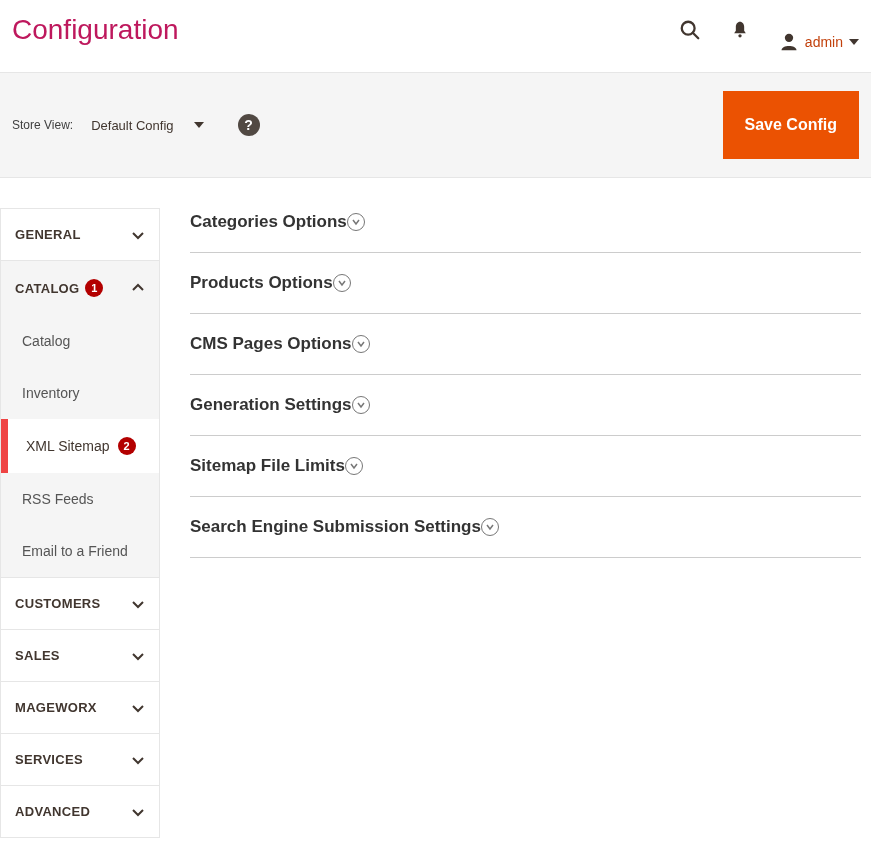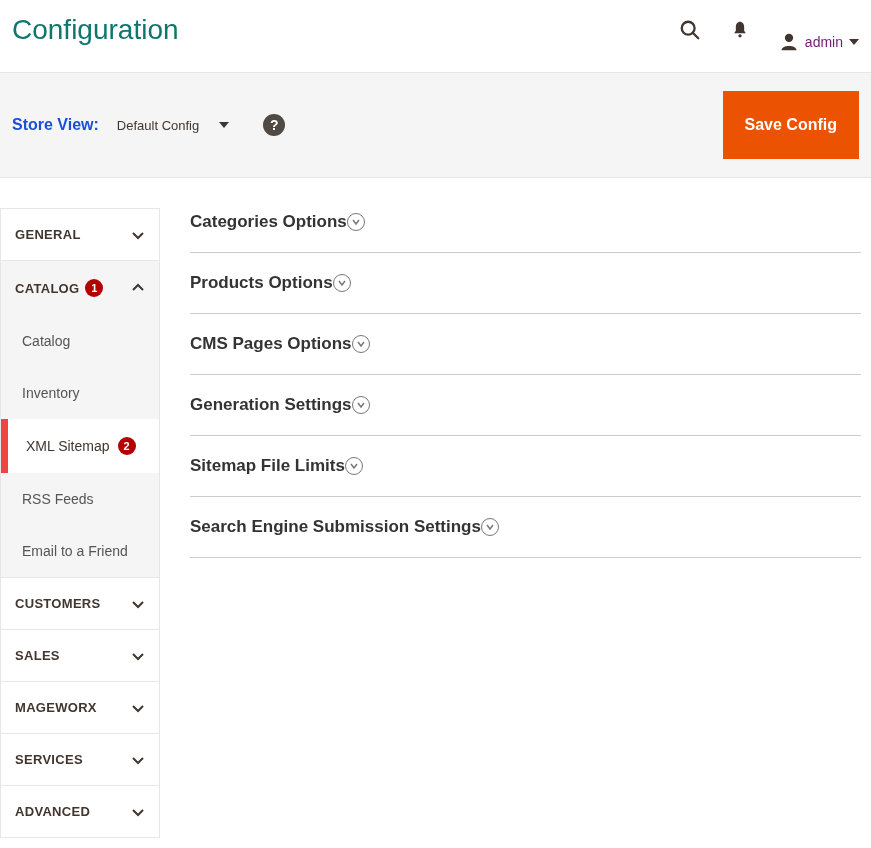--- a/index.html
+++ b/index.html
@@ -15,64 +15,64 @@
     }
     .header {
       display: flex;
       align-items: center;
       justify-content: space-between;
       padding: 8px 12px 20px 12px;
     }
     .page-title {
       font-size: 28px;
       font-weight: 400;
-      color: #0f766e;
+      color: #be185d;
     }
     .header-actions {
       display: flex;
       align-items: center;
       gap: 28px;
     }
     .header-icon {
       width: 22px;
       height: 22px;
       display: flex;
       align-items: center;
       justify-content: center;
       cursor: pointer;
     }
     .admin-menu {
       display: flex;
       align-items: center;
       gap: 6px;
       cursor: pointer;
-      color: #701a75;
+      color: #c2410c;
       margin-top: 24px;
     }
     .admin-label {
       font-size: 14px;
     }
     .toolbar {
       background: #f5f5f5;
       border-top: 1px solid #e6e6e6;
       border-bottom: 1px solid #e6e6e6;
       padding: 18px 12px;
       display: flex;
       align-items: center;
       justify-content: space-between;
     }
     .store-view {
       display: flex;
       align-items: center;
       gap: 18px;
     }
     .store-view-label {
-      font-size: 16px;
-      font-weight: 700;
-      color: #1d4ed8;
+      font-size: 12px;
+      font-weight: 400;
+      color: #404040;
     }
     .store-view-selector {
       display: flex;
       align-items: center;
       gap: 20px;
       cursor: pointer;
       font-size: 13px;
       color: #41362f;
     }
     .help-icon {

